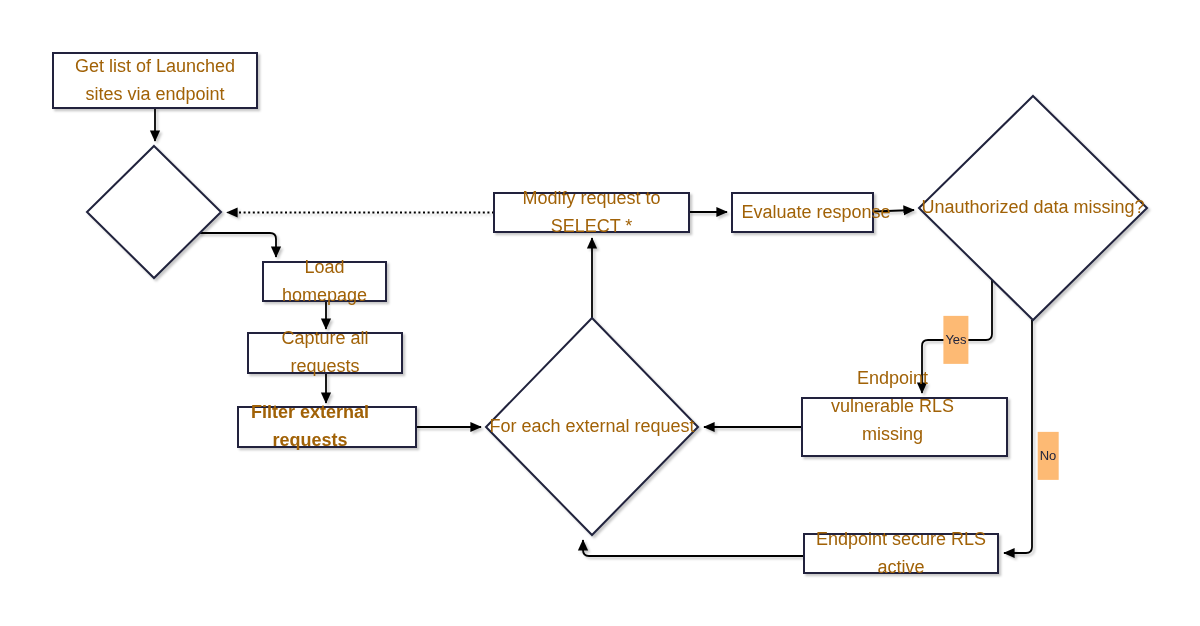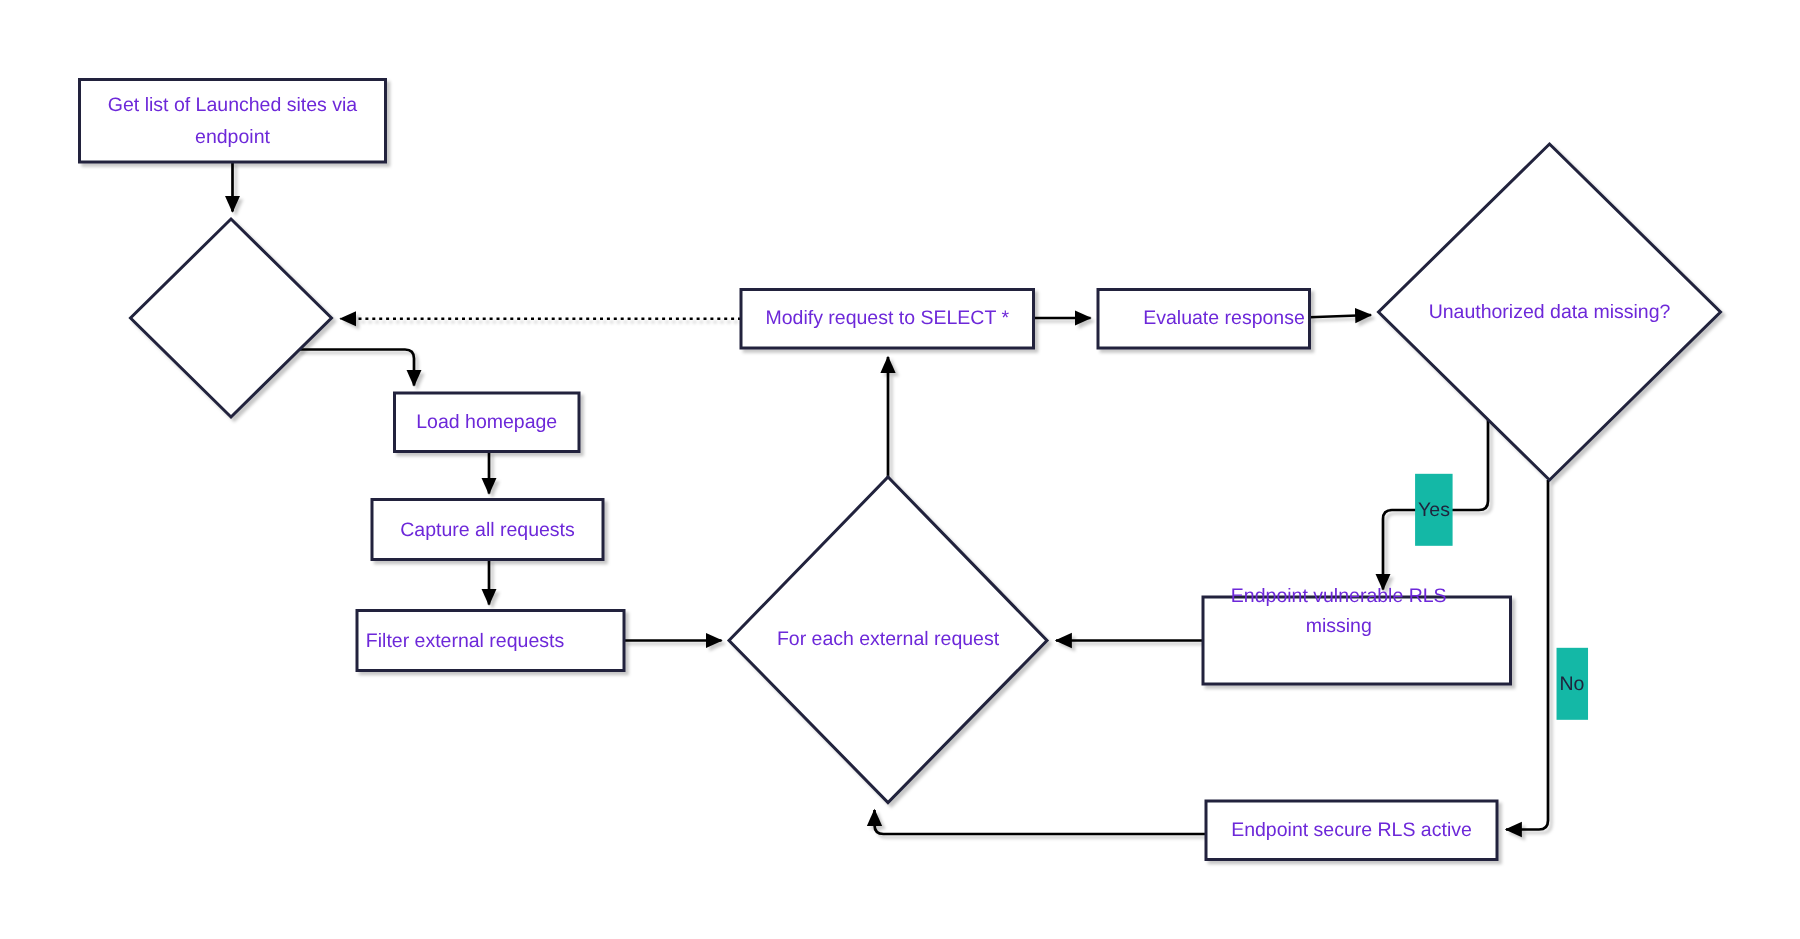--- a/index.html
+++ b/index.html
@@ -19,30 +19,30 @@
     position: absolute;
     left: 0;
     top: 0;
   }
   .node-label {
     position: absolute;
     display: flex;
     align-items: center;
     justify-content: center;
     text-align: center;
-    color: #6d28d9;
-    font-size: 13px;
+    color: #a16207;
+    font-size: 18px;
     line-height: 1.55;
     box-sizing: border-box;
     pointer-events: none;
   }
   .edge-label {
     position: absolute;
     transform: translate(-50%, -50%);
-    background: #14b8a6;
+    background: #fdba74;
     color: #20243d;
     font-size: 13px;
     line-height: 1.25;
     padding: 16px 2px;
     pointer-events: none;
   }
 </style>
 </head>
 <body>
 
@@ -89,21 +89,21 @@
     </g>
   </svg>
 
   <div class="node-label" style="left:53px; top:53px; width:204px; height:55px; padding:0 8px;">Get list of Launched sites via endpoint</div>
 
 
   <div class="node-label" style="left:263px; top:262px; width:123px; height:39px;text-align:center;">Load homepage</div>
 
   <div class="node-label" style="left:248px; top:333px; width:154px; height:40px;">Capture all requests</div>
 
-  <div class="node-label" style="left:238px; top:407px; width:144px; height:40px;">Filter external requests</div>
+  <div class="node-label" style="left:238px; top:407px; width:144px; height:40px;font-weight:bold;">Filter external requests</div>
 
   <div class="node-label" style="left:486px; top:318px; width:212px; height:217px;">For each external request</div>
 
   <div class="node-label" style="left:494px; top:193px; width:195px; height:39px;">Modify request to SELECT *</div>
 
   <div class="node-label" style="left:732px; top:193px; width:168px; height:39px;">Evaluate response</div>
 
   <div class="node-label" style="left:919px; top:96px; width:228px; height:224px;">Unauthorized data missing?</div>
 
   <div class="node-label" style="left:802px; top:378px; width:181px; height:58px; padding:12px 17px;">Endpoint vulnerable RLS missing</div>

